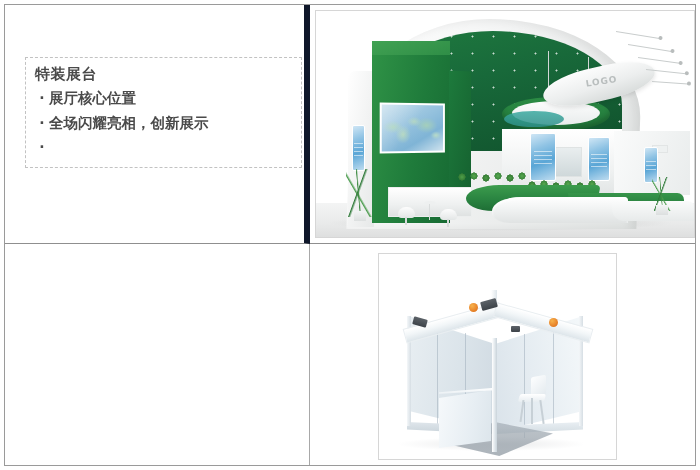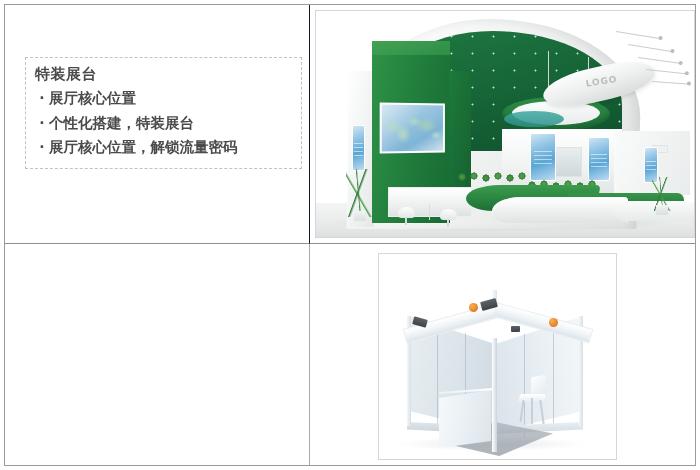--- a/index.html
+++ b/index.html
@@ -47,21 +47,21 @@
     inset: 0;
     display: grid;
     grid-template-columns: 305px 1fr;
     grid-template-rows: 239px 1fr;
   }
   .cell {
     position: relative;
     box-sizing: border-box;
     overflow: hidden;
   }
-  .cell-r0c0 { border-right: 1px solid #0f172a; border-bottom: 1px solid #8f8f8f; }
+  .cell-r0c0 { border-right: 6px solid #0f172a; border-bottom: 1px solid #8f8f8f; }
   .cell-r0c1 { border-bottom: 1px solid #8f8f8f; }
   .cell-r1c0 { border-right: 1px solid #a8a8a8; }
   .cell-r1c1 { }
 
   
   .dashbox {
     position: absolute;
     box-sizing: border-box;
     border: 1px dashed #c2c2c2;
     padding: 7px 9px 8px 9px;
@@ -546,25 +546,24 @@
       <div class="cell cell-r0c0">
         <div class="dashbox dashbox-1">
           <div class="blk-title">特装展台</div>
           <ul class="blk-list">
             <li>
               <span class="bullet">·</span>
               <span class="li-text">展厅核心位置</span>
             </li>
             <li>
               <span class="bullet">·</span>
-              <span class="li-text">个性化搭建，特装展台</span>
+              <span class="li-text">全场闪耀亮相，创新展示</span>
             </li>
             <li>
               <span class="bullet">·</span>
-              <span class="li-text">展厅核心位置，解锁流量密码</span>
             </li>
           </ul>
         </div>
       </div>
 
       <div class="cell cell-r0c1">
         <div class="photo-frame photo-frame-top">
           <div class="scene booth-a">
 
             <div class="ba-floor"></div>

